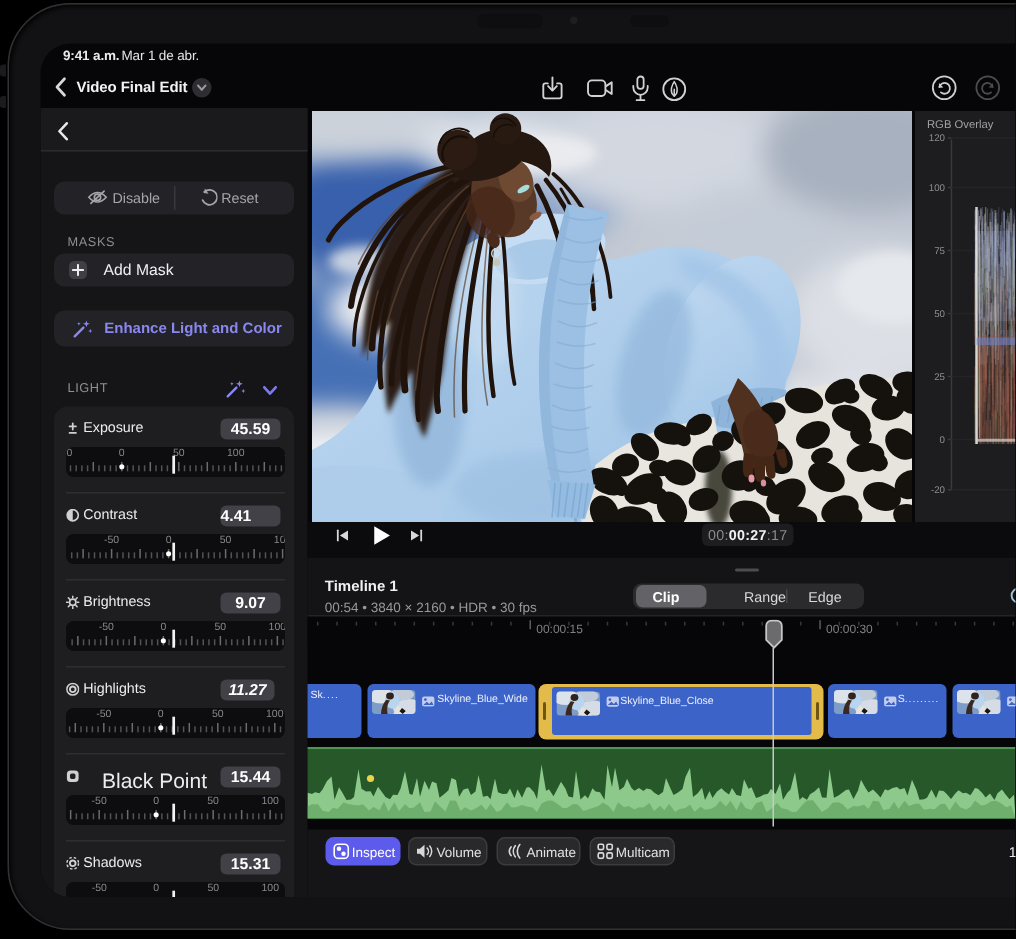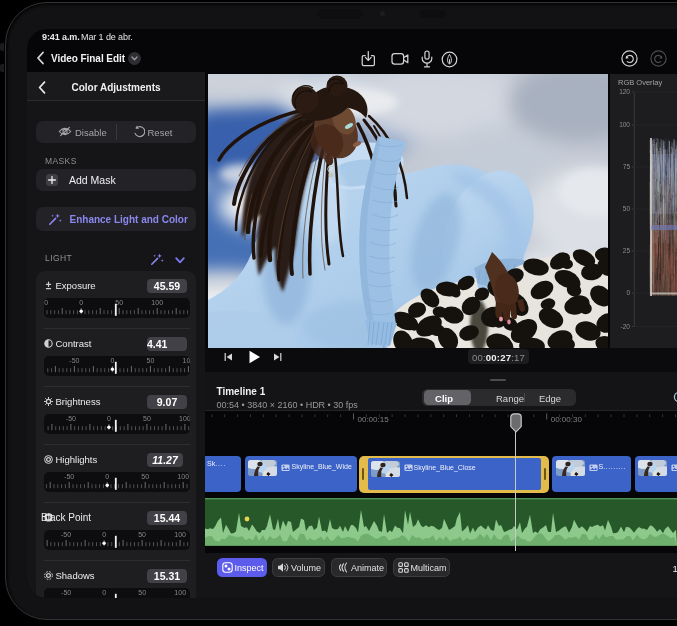--- a/index.html
+++ b/index.html
@@ -57,21 +57,20 @@
 <svg class="abs ic" style="left:623px;top:21px;" width="17" height="17" viewBox="0 0 17 17">
 <circle cx="8.5" cy="8.5" r="7.6" stroke="#4c4c50" stroke-width="1.2" fill="none"></circle>
 <path d="M11.8 8.0 a3.6 3.6 0 1 0 -1.1 3.6" stroke="#4c4c50" stroke-width="1.2" fill="none" stroke-linecap="round"></path>
 <path d="M12.0 5.4 L12.1 8.5 L9.1 8.3 Z" fill="#4c4c50"></path>
     </svg>
 <div class="abs" style="left:0px;top:43px;width:178px;height:526px;background:#151517;"></div>
 <div class="abs" style="left:0px;top:43px;width:178px;height:28px;background:#1a1a1c;border-bottom:1px solid #2c2c2f;"></div>
 <svg class="abs ic" style="left:10.5px;top:51.5px;" width="8" height="13" viewBox="0 0 8 13">
       <path d="M6.5 1.2 L1.6 6.5 L6.5 11.8" stroke="#e8e8ea" stroke-width="1.7" fill="none" stroke-linecap="round" stroke-linejoin="round"></path>
     </svg>
-<div class="abs" style="left:0px;top:52.5px;width:178px;text-align:center;font-size:10px;font-weight:700;color:#f0f0f2;">Color Adjustments</div>
 <div class="abs" style="left:9px;top:91.5px;width:160px;height:22.5px;border-radius:7px;background:#232327;"></div>
 <div class="abs" style="left:89px;top:94.5px;width:1px;height:16.5px;background:#39393d;"></div>
 <svg class="abs ic" style="left:31px;top:97px;" width="14" height="11" viewBox="0 0 14 11">
 <path d="M1.2 5.5 Q7 -0.8 12.8 5.5 Q7 11.8 1.2 5.5 Z" stroke="#a6a6aa" stroke-width="1.1" fill="none"></path>
 <circle cx="7" cy="5.5" r="2.1" stroke="#a6a6aa" stroke-width="1.1" fill="none"></circle>
 <path d="M2.6 9.6 L11.4 1.4" stroke="#a6a6aa" stroke-width="1.1" stroke-linecap="round"></path>
     </svg>
 <div class="abs" style="left:48px;top:97.5px;font-size:9.5px;color:#a6a6aa;">Disable</div>
 <svg class="abs ic" style="left:106px;top:96px;" width="12" height="13" viewBox="0 0 12 13">
 <path d="M3.2 3.0 a5 5 0 1 1 -1.1 5.4" stroke="#a6a6aa" stroke-width="1.2" fill="none" stroke-linecap="round"></path>
@@ -332,21 +331,21 @@
         <rect x="142.5" y="12.2" width="1" height="4.0" fill="#525257"></rect>
         <circle cx="63.2" cy="13.2" r="1.7" fill="#fff"></circle>
         <rect x="70.9" y="5.8" width="1.8" height="12" fill="#f2f2f2"></rect>
       </svg>
     </div>
 <div class="abs" style="left:17px;top:473.0px;width:146px;height:1px;background:#2e2e31;"></div>
 <svg class="abs ic" style="left:17px;top:484.0px;" width="9" height="9" viewBox="0 0 9 9">
       <rect x="0.6" y="0.6" width="7.8" height="7.8" rx="2.4" fill="#d0d0d3"></rect>
       <rect x="2.7" y="2.7" width="3.6" height="3.6" rx="1.1" fill="#1e1e20"></rect>
     </svg>
-<div class="abs" style="left:14px;top:482.5px;font-size:10px;color:#ececee;">Black Point</div>
+<div class="abs" style="left:41px;top:482.5px;font-size:14px;color:#ececee;">Black Point</div>
 <div class="abs" style="left:120px;top:481.5px;width:40px;height:14px;border-radius:4px;background:#414147;color:#fff;font-size:10.5px;font-weight:600;text-align:center;line-height:14px;">15.44</div>
 <div class="abs" style="left:17px;top:500.5px;width:146px;height:20.5px;border-radius:5px;background:#0d0d0f;overflow:hidden;">
       <div class="abs" style="left:10.1px;top:1.5px;width:24px;text-align:center;font-size:7px;color:#87878c;">-50</div>
       <div class="abs" style="left:48.1px;top:1.5px;width:24px;text-align:center;font-size:7px;color:#87878c;">0</div>
       <div class="abs" style="left:86.1px;top:1.5px;width:24px;text-align:center;font-size:7px;color:#87878c;">50</div>
       <div class="abs" style="left:124.1px;top:1.5px;width:24px;text-align:center;font-size:7px;color:#87878c;">100</div>
       <svg class="abs ic" style="left:0;top:0;" width="146" height="20.5" viewBox="0 0 146 20.5">
         <rect x="2.6" y="10.0" width="1" height="6.2" fill="#6b6b70"></rect>
         <rect x="6.4" y="12.2" width="1" height="4.0" fill="#525257"></rect>
         <rect x="10.2" y="12.2" width="1" height="4.0" fill="#525257"></rect>

